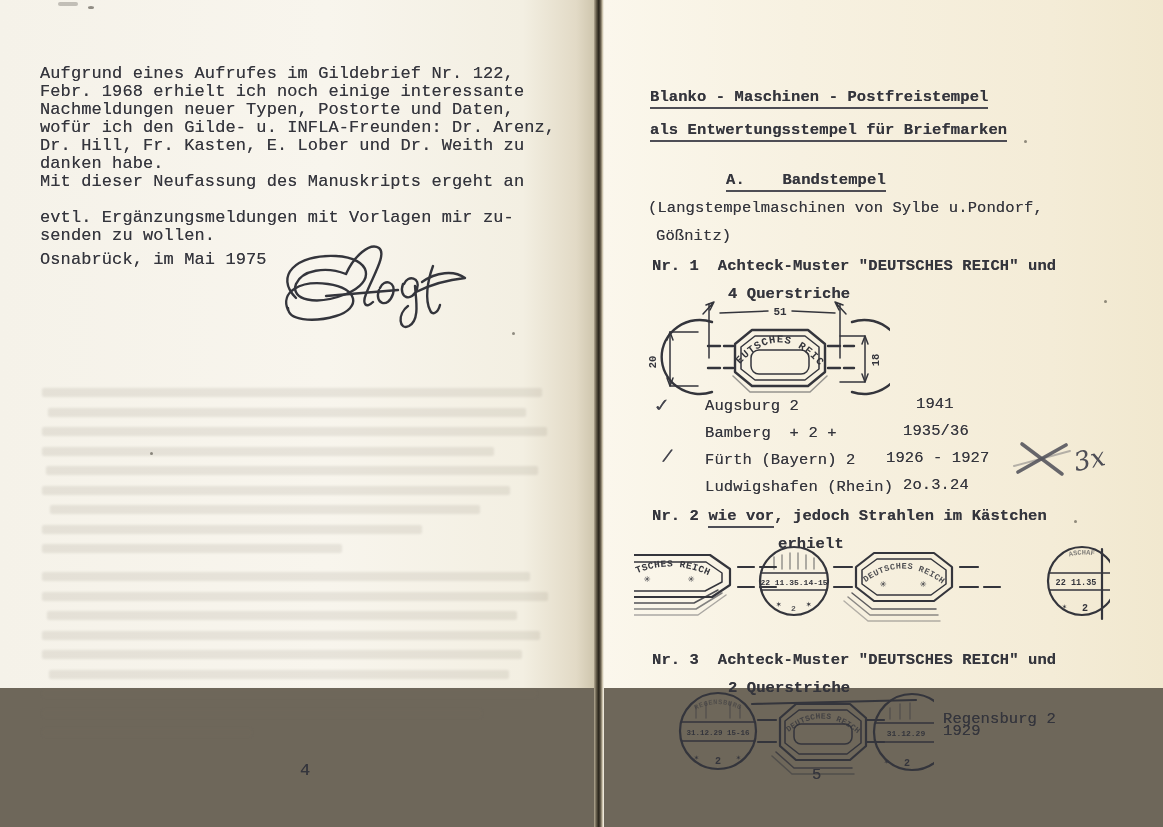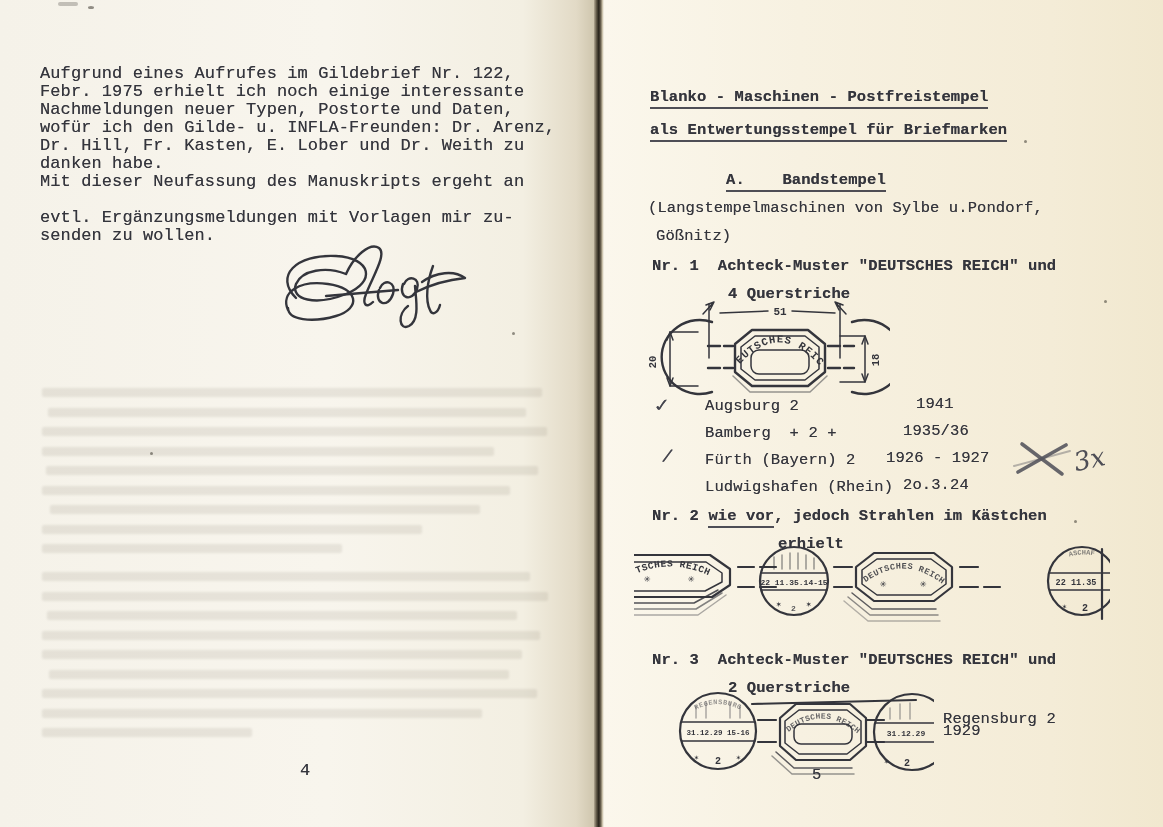--- a/index.html
+++ b/index.html
@@ -1,18 +1,18 @@
 <!DOCTYPE html>
 <html><head>
 <meta charset="utf-8">
 <style>
   html,body{margin:0;padding:0;background:#6e675a;}
   .sheet{position:relative;width:1163px;height:827px;overflow:hidden;
          font-family:"Liberation Mono","DejaVu Sans Mono",monospace;}
-  .page{position:absolute;top:0;height:827px;}
+  .page{position:absolute;top:0;height:688px;}
   .page-left{left:0;width:594px;
     background:linear-gradient(90deg,#f5f2e9 0%,#f8f5ed 55%,#f3efe2 88%,#e2dac6 97%,#cfc6ae 100%);}
   .page-right{left:604px;width:559px;
     background:linear-gradient(90deg,#fbf7ec 0%,#f7f1e1 35%,#f4ecd7 80%,#f1e8cf 100%);}
   .spine{position:absolute;left:594px;top:0;width:10px;height:827px;
     background:linear-gradient(90deg,#b4aa94 0%,#57503f 28%,#26221a 48%,#6e6552 68%,#cdc4ad 85%,#fdfaf1 100%);}
   .tw{position:absolute;white-space:pre;color:#34353c;
       text-shadow:0 0 .5px rgba(45,45,58,.65);}
   .page-left .tw{font-size:17px;letter-spacing:.1px;}
   .page-right .tw{font-size:15.5px;letter-spacing:.1px;}
@@ -29,29 +29,30 @@
   .speck{position:absolute;background:rgba(60,56,48,.55);border-radius:50%;}
 </style>
 </head>
 <body>
 
 <div class="sheet">
 
   <div class="page page-left">
 
     <div class="tw" style="left:40px;top:64px">Aufgrund eines Aufrufes im Gildebrief Nr. 122,</div>
-    <div class="tw" style="left:40px;top:82px">Febr. 1975 erhielt ich noch einige interessante</div>
+    <div class="tw" style="left:40px;top:82px">Febr. 1968 erhielt ich noch einige interessante</div>
     <div class="tw" style="left:40px;top:100px">Nachmeldungen neuer Typen, Postorte und Daten,</div>
     <div class="tw" style="left:40px;top:118px">wofür ich den Gilde- u. INFLA-Freunden: Dr. Arenz,</div>
     <div class="tw" style="left:40px;top:136px">Dr. Hill, Fr. Kasten, E. Lober und Dr. Weith zu</div>
     <div class="tw" style="left:40px;top:154px">danken habe.</div>
     <div class="tw" style="left:40px;top:172px">Mit dieser Neufassung des Manuskripts ergeht an</div>
     <div class="tw" style="left:40px;top:208px">evtl. Ergänzungsmeldungen mit Vorlagen mir zu-</div>
     <div class="tw" style="left:40px;top:226px">senden zu wollen.</div>
 
+    <div class="tw" style="left:40px;top:250px">Osnabrück, im Mai 1975</div>
 
     <svg style="left:266px;top:232px" width="205" height="105" viewBox="0 0 205 105">
       <g class="ink" style="stroke-width:2.4">
         <path d="M 30 66 C 8 44 30 22 70 24 C 106 26 110 50 80 62 C 50 74 24 68 30 52 C 36 38 60 34 80 42"></path>
         <path d="M 22 78 C 14 60 34 48 62 52 C 92 56 96 76 70 84 C 46 91 22 88 22 76"></path>
         <path d="M 80 42 C 88 24 104 10 113 16 C 121 22 107 44 100 62 C 96 72 100 77 107 70"></path>
         <path d="M 60 64 L 132 58"></path>
         <path d="M 113 58 C 108 72 122 77 127 62 C 131 50 118 46 114 56"></path>
         <path d="M 137 52 C 132 66 146 71 151 57 C 155 46 142 42 138 52 M 149 54 C 150 68 154 88 143 94 C 133 99 131 82 142 74"></path>
         <path d="M 156 50 C 170 40 188 38 199 46 C 180 48 162 54 150 60"></path>

